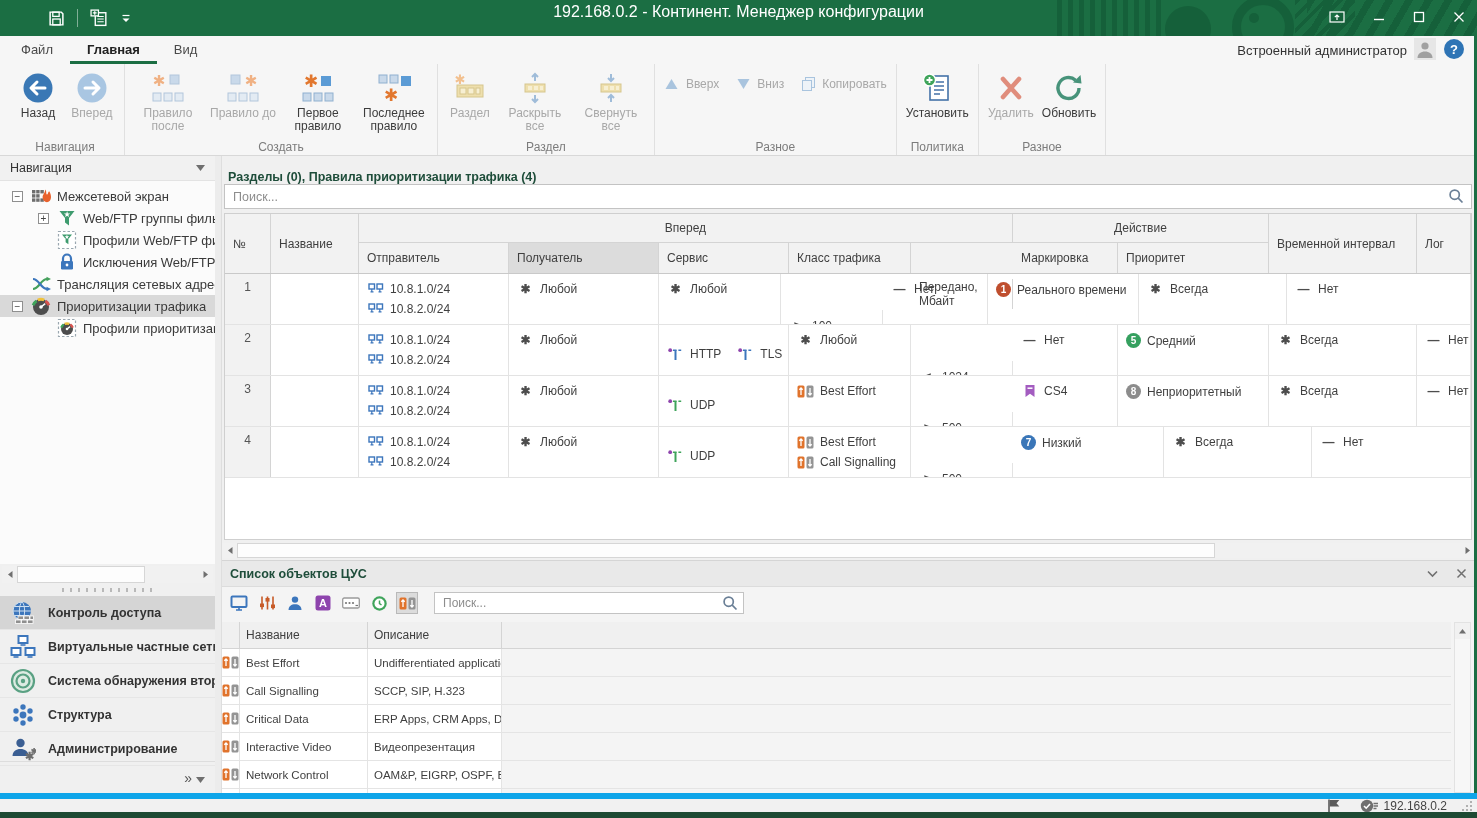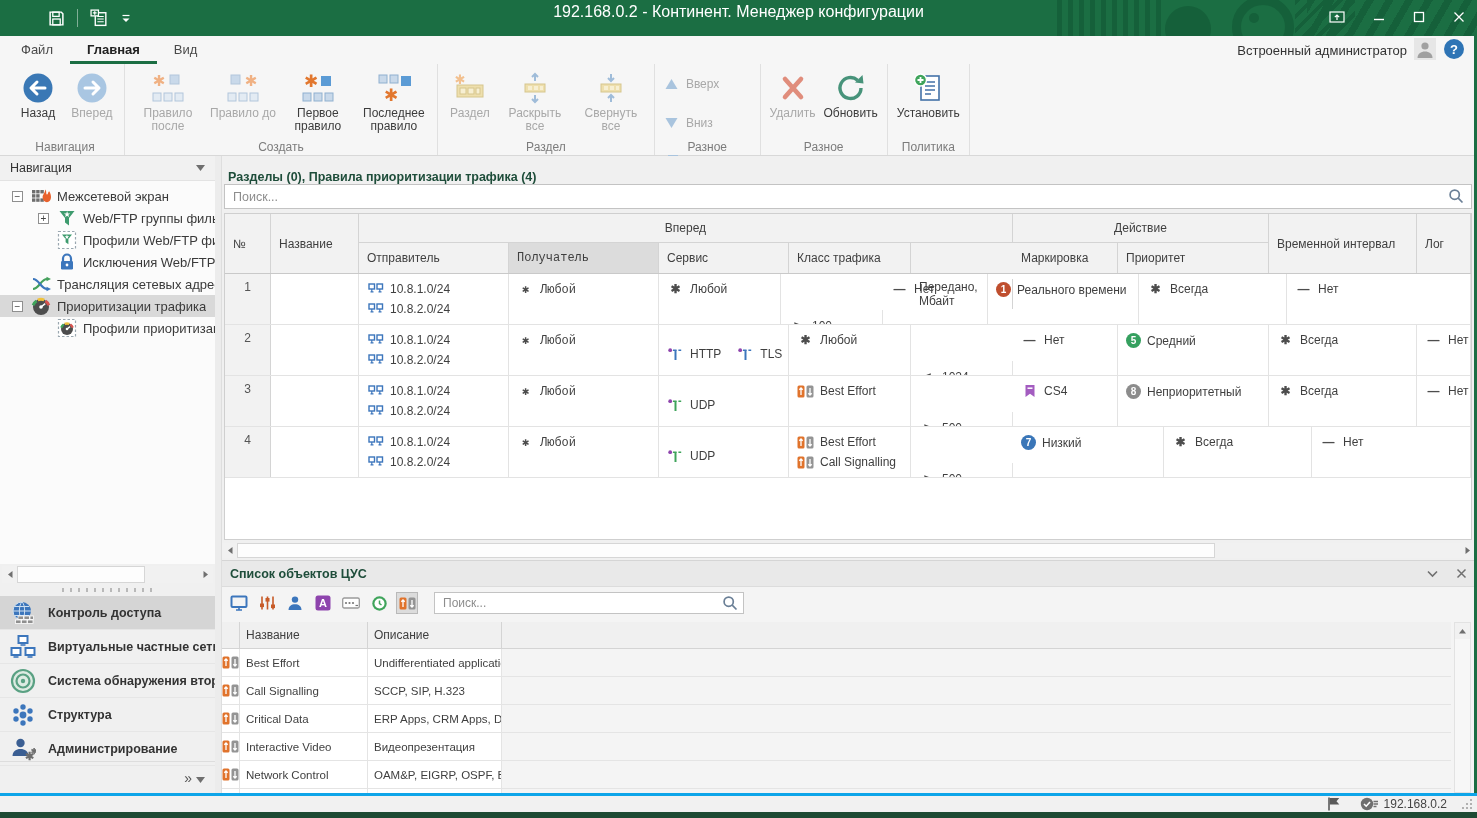--- a/index.html
+++ b/index.html
@@ -32,21 +32,21 @@
   .ribbon{position:absolute;left:0;top:64px;right:0;height:91px;background:#f6f6f6;
           border-bottom:1px solid #d8d8d8;display:flex;align-items:stretch;padding-left:6px;}
   .rib-group{position:relative;display:flex;align-items:flex-start;border-right:1px solid #e0e0e0;
              padding:3px 5px 17px 5px;}
   .rib-group-label{position:absolute;bottom:1px;left:0;right:0;text-align:center;font-size:12px;color:#7c7c7c;}
   .rib-btns{display:flex;align-items:flex-start;}
   .rib-btn{display:flex;flex-direction:column;align-items:center;min-width:46px;max-width:68px;
            padding:2px 4px 0;font-size:12px;line-height:13px;text-align:center;color:#3c3c3c;cursor:default;}
   .rib-btn.disabled{color:#a8a8a8;}
   .rib-btn .rib-icon{height:38px;display:flex;align-items:center;justify-content:center;}
-  .rib-stack{display:flex;flex-direction:column;gap:20px;padding-top:7px;}
+  .rib-stack{display:flex;flex-direction:row;gap:8px;padding-top:7px;}
   .rib-small{display:flex;align-items:center;gap:6px;height:19px;font-size:12px;color:#3c3c3c;padding:0 4px;}
   .rib-small.disabled{color:#a8a8a8;}
   .rib-small .rib-icon{width:16px;display:flex;justify-content:center;}
   
   .sidebar{position:absolute;left:0;top:156px;width:215px;height:637px;background:#f0f0f0;}
   .side-header{height:24px;background:#f1f1f1;border-bottom:1px solid #e3e3e3;display:flex;
                align-items:center;padding:0 10px;font-size:12.5px;color:#333;}
   .side-caret{margin-left:auto;display:flex;}
   .tree{position:absolute;left:0;top:25px;right:0;height:383px;background:#fbfbfb;padding-top:4px;box-sizing:border-box;}
   .tree-row{display:flex;align-items:center;height:22px;white-space:nowrap;overflow:hidden;font-size:13px;color:#3a3a3a;}
@@ -88,21 +88,21 @@
   .rt-head{display:flex;background:#f2f2f2;border-bottom:1px solid #c9c9c9;color:#3f3f3f;}
   .rt-h{box-sizing:border-box;border-right:1px solid #d4d4d4;display:flex;align-items:center;padding:0 8px;}
   .rt-h.vspan{height:59px;}
   .rt-grp{display:flex;flex-direction:column;}
   .rt-grp-label{height:29px;box-sizing:border-box;border-right:1px solid #d4d4d4;border-bottom:1px solid #d4d4d4;
                 display:flex;align-items:center;justify-content:center;}
   .rt-sub{display:flex;height:30px;justify-content:space-between;}
   .rt-sub .rt-h{height:30px;}
   .rt-h.hl{background:#dcdc dc;}
   .rt-h.hl{background:#dcdcdc;}
-  .c-num{width:46px;}.c-name{width:88px;}.c-sender{width:150px;}.c-recv{width:150px;font-family:Liberation Mono, monospace;}.c-svc{width:130px;}
+  .c-num{width:46px;}.c-name{width:88px;}.c-sender{width:150px;}.c-recv{width:150px;}.c-svc{width:130px;}
   .c-class{width:122px;}.c-trans{width:102px;margin-top:36px;}.c-mark{width:105px;}.c-prio{width:151px;}.c-int{width:148px;}
   .c-log{flex:1;}
   .rt-row{display:flex;height:50px;border-bottom:1px solid #e3e3e3;}
   .rt-c{box-sizing:border-box;border-right:1px solid #e3e3e3;overflow:hidden;}
   .numcell{background:#f2f2f2;border-right:1px solid #d4d4d4;display:flex;justify-content:center;
            padding-top:6px;color:#555;}
   .stack{display:flex;flex-direction:column;gap:6px;padding:8px 8px 0;}
   .inlinew{display:flex;gap:16px;padding:8px 8px 0;}
   .ent{display:flex;align-items:center;gap:6px;white-space:nowrap;}
   .ent .eicon{flex:0 0 auto;display:flex;align-items:center;width:17px;justify-content:center;}
@@ -134,21 +134,21 @@
   .ot-c{box-sizing:border-box;border-right:1px solid #e4e4e4;display:flex;align-items:center;
         padding:0 6px;white-space:nowrap;overflow:hidden;color:#3f3f3f;}
   .o-ic{width:18px;justify-content:center;padding:0;}
   .o-name{width:128px;}
   .o-desc{width:134px;}
   .o-fill{flex:1;border-right:none;background:transparent;}
   .ot-row .o-fill{background:#f4f4f4;border-bottom:none;}
   .obj-vscroll{position:absolute;right:4px;top:62px;bottom:0;width:17px;background:#f7f7f7;border:1px solid #e2e2e2;box-sizing:border-box;}
   .obj-vscroll .sb-btn{height:16px;}
   
-  .statusbar{position:absolute;left:0;right:0;top:793px;height:19px;background:#f1f1f1;border-top:3px solid #0ea5e9;
+  .statusbar{position:absolute;left:0;right:0;top:793px;height:19px;background:#f1f1f1;border-top:6px solid #0ea5e9;
              display:flex;align-items:center;justify-content:flex-end;font-size:12px;color:#444;box-sizing:border-box;}
   .st-flag{margin-right:18px;display:flex;}
   .st-conn{margin-right:5px;display:flex;}
   .st-addr{margin-right:14px;}
   .st-grip{margin-right:4px;display:flex;}
   .bottomstrip{position:absolute;left:0;right:0;top:812px;height:6px;background:#1d4a33;}
   .edge-r{position:absolute;right:0;top:36px;width:3px;height:757px;background:#1b6e43;}
 </style>
 </head>
 <body>
@@ -376,55 +376,55 @@
                 <rect x="1.5" y="4.5" width="9" height="10" fill="#eef3f8" stroke="#a9c4de"></rect>
               </svg>
             </span>
             <span class="rib-label">Копировать</span>
           </div>
         </div>
         <div class="rib-group-label">Разное</div>
       </div>
       <div class="rib-group">
         <div class="rib-btns">
-          <div class="rib-btn disabled">
-            <span class="rib-icon">
-              <svg width="30" height="28" viewBox="0 0 30 28">
-                <path d="M7 5l16 18M23 5L7 23" stroke="#e08d7c" stroke-width="4.6" stroke-linecap="round"></path>
-              </svg>
-            </span>
-            <span class="rib-label">Удалить</span>
-          </div>
-          <div class="rib-btn">
-            <span class="rib-icon">
-              <svg width="32" height="30" viewBox="0 0 32 30">
-                <path d="M26 15a10.5 10.5 0 1 1-3.4-7.7" fill="none" stroke="#47937a" stroke-width="3.4"></path>
-                <path d="M27.5 2l1 8.5-8.5-1z" fill="#47937a"></path>
-              </svg>
-            </span>
-            <span class="rib-label">Обновить</span>
-          </div>
-        </div>
-        <div class="rib-group-label">Разное</div>
-      </div>
-      <div class="rib-group">
-        <div class="rib-btns">
           <div class="rib-btn">
             <span class="rib-icon">
               <svg width="32" height="32" viewBox="0 0 32 32">
                 <rect x="9" y="4" width="18" height="24" fill="#fff" stroke="#4472a8" stroke-width="1.6"></rect>
                 <path d="M13 10h10M13 14h10M13 18h10M13 22h6" stroke="#4472a8" stroke-width="1.4"></path>
                 <circle cx="8.5" cy="8" r="6" fill="#3fa45b" stroke="#fff" stroke-width="1.4"></circle>
                 <path d="M8.5 5v6M5.5 8h6" stroke="#fff" stroke-width="1.8"></path>
               </svg>
             </span>
             <span class="rib-label">Установить</span>
           </div>
         </div>
         <div class="rib-group-label">Политика</div>
+      </div>
+      <div class="rib-group">
+        <div class="rib-btns">
+          <div class="rib-btn disabled">
+            <span class="rib-icon">
+              <svg width="30" height="28" viewBox="0 0 30 28">
+                <path d="M7 5l16 18M23 5L7 23" stroke="#e08d7c" stroke-width="4.6" stroke-linecap="round"></path>
+              </svg>
+            </span>
+            <span class="rib-label">Удалить</span>
+          </div>
+          <div class="rib-btn">
+            <span class="rib-icon">
+              <svg width="32" height="30" viewBox="0 0 32 30">
+                <path d="M26 15a10.5 10.5 0 1 1-3.4-7.7" fill="none" stroke="#47937a" stroke-width="3.4"></path>
+                <path d="M27.5 2l1 8.5-8.5-1z" fill="#47937a"></path>
+              </svg>
+            </span>
+            <span class="rib-label">Обновить</span>
+          </div>
+        </div>
+        <div class="rib-group-label">Разное</div>
       </div>
     </div>
 
   <div class="sidebar">
     <div class="side-header">
       <span>Навигация</span>
       <span class="side-caret">
           <svg width="9" height="6" viewBox="0 0 9 6">
             <path d="M0 0h9L4.5 6z" fill="#6f6f6f"></path>
           </svg>

